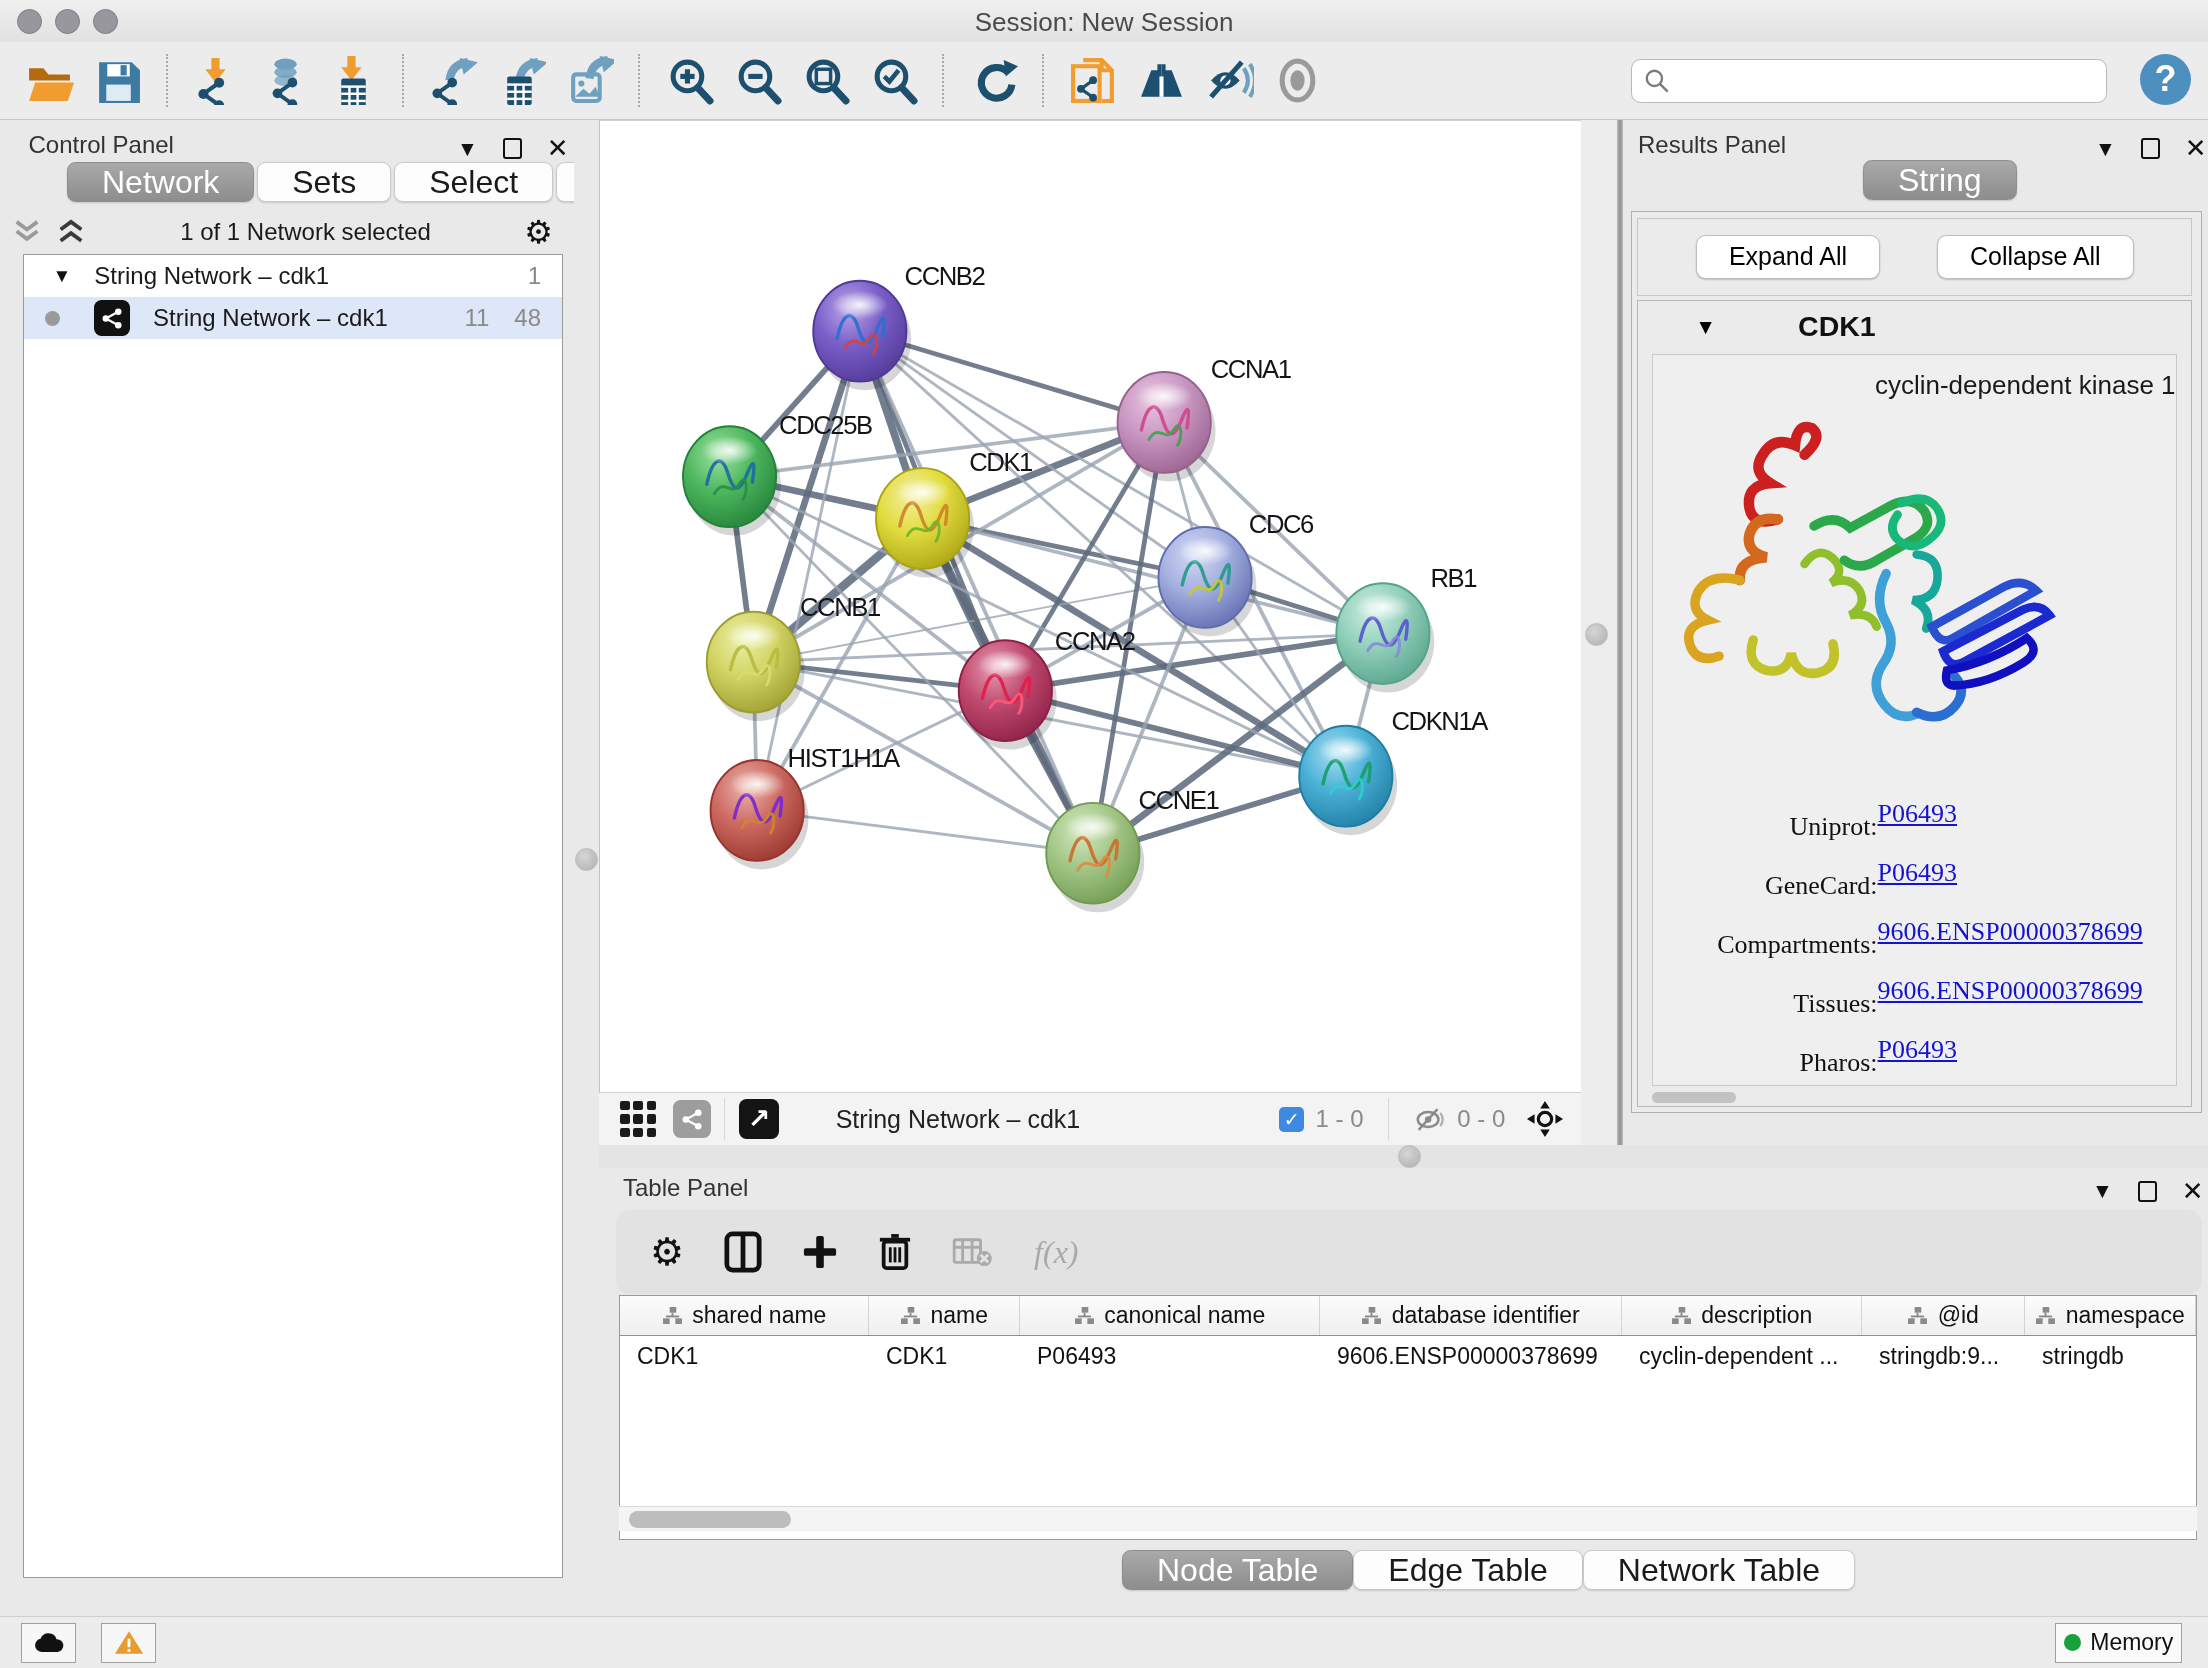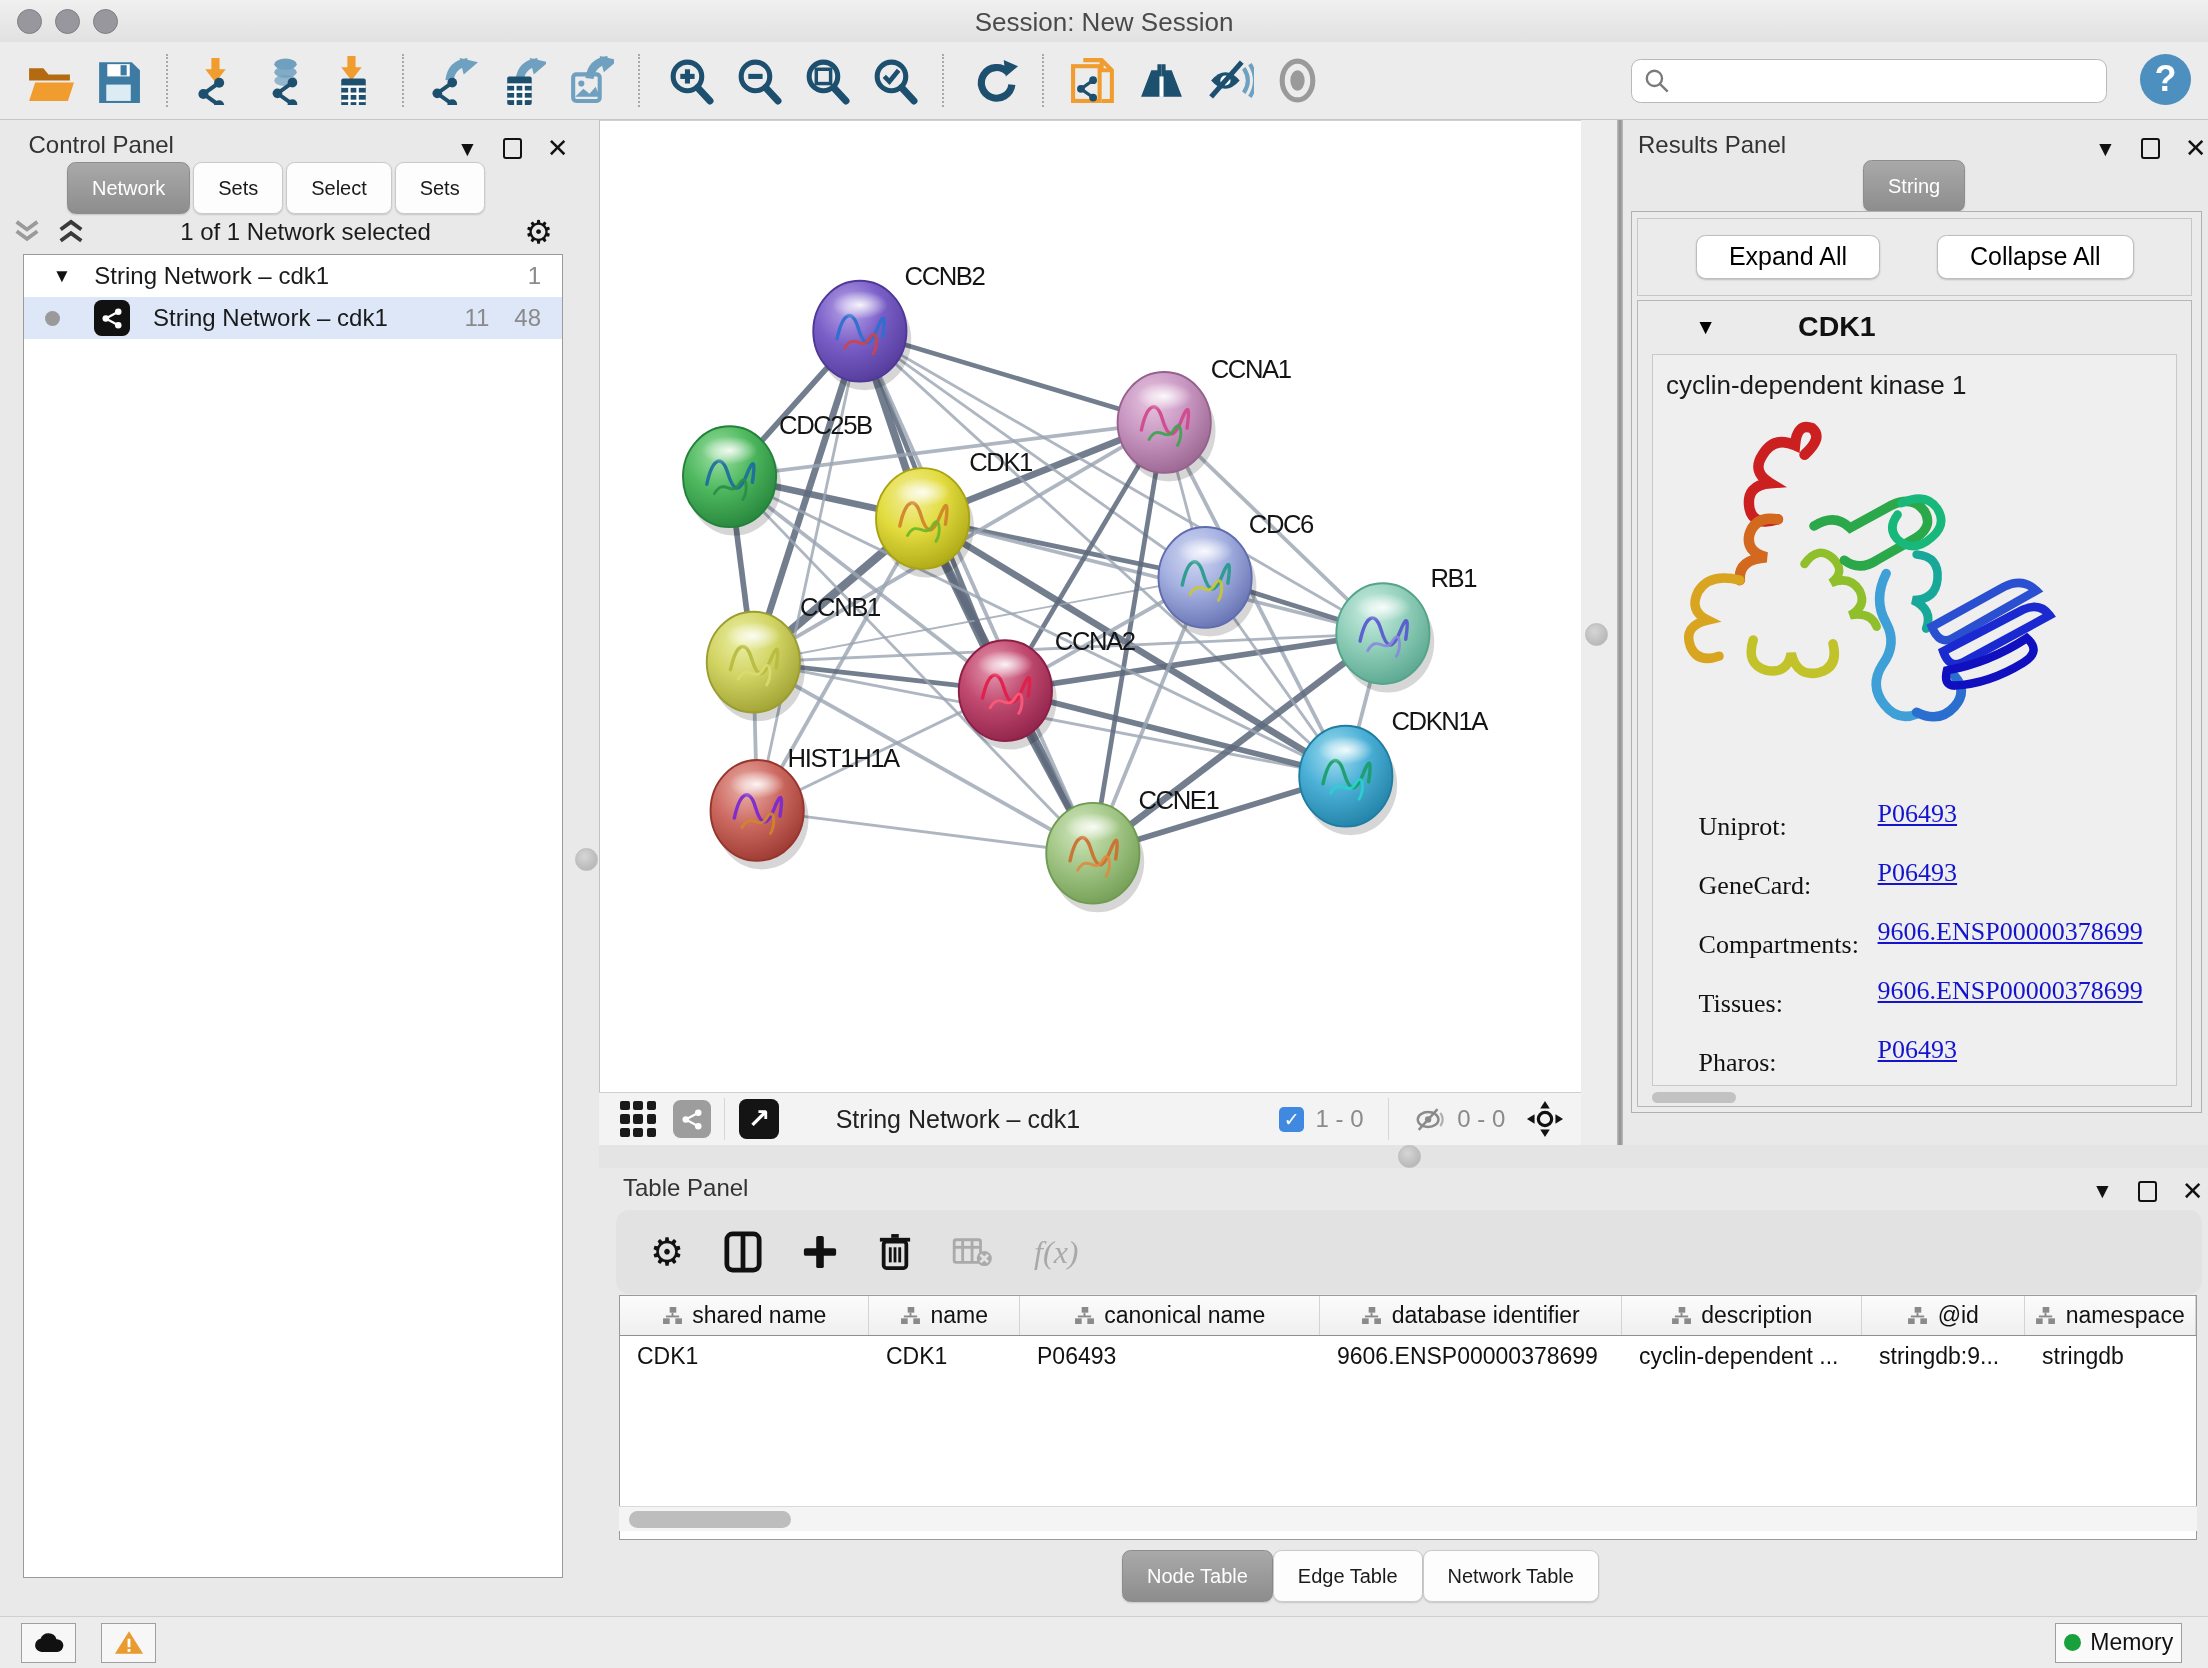--- a/index.html
+++ b/index.html
@@ -26,22 +26,22 @@
   .search-wrap input { border:none; outline:none; font-size:23px; width:409px; background:transparent; }
   .help-btn { position:absolute; left:2140px; top:54px; width:51px; height:51px; border-radius:50%;
     background:#4d8fbe; color:#fff; font-size:36px; font-weight:bold; text-align:center; line-height:49px; cursor:pointer; }
 
   
   .panel-title { font-size:24px; color:#333; }
   .ph-icons { position:absolute; display:flex; align-items:center; gap:25px; }
   .ph-caret { font-size:21px; color:#111; }
   .ph-float { width:19px; height:21px; border:2.9px solid #111; border-radius:2.9px; }
   .ph-close { font-size:26px; font-weight:bold; color:#111; }
-  .tab { height:52px; padding:0 24px; background:#fdfdfd; border:1px solid #c9c9c9; border-radius:8.6px;
-    font-size:20px; color:#1a1a1a; display:flex; align-items:center; justify-content:center; cursor:pointer;
+  .tab { height:40px; padding:0 34px; background:#fdfdfd; border:1px solid #c9c9c9; border-radius:8.6px;
+    font-size:32px; color:#1a1a1a; display:flex; align-items:center; justify-content:center; cursor:pointer;
     box-shadow:0 1px 1.9px rgba(0,0,0,0.15); }
   .tab.selected { background:linear-gradient(#a9a9a9,#8d8d8d); color:#fff; border-color:#8d8d8d; }
 
   
   .control-panel { position:absolute; left:0; top:120px; width:574px; height:1496px; background:#e9e9e9; }
   .cp-header { position:absolute; left:28.5px; top:11.4px; }
   .cp-hicons { left:457px; top:13.3px; }
   .cp-tabs { position:absolute; left:67px; top:42px; display:flex; gap:2.9px; }
   .cp-status { position:absolute; left:0; top:91px; width:574px; height:42px; display:flex; align-items:center; }
   .chev { width:32px; height:28.5px; margin-left:11.4px; cursor:pointer; }
@@ -84,21 +84,21 @@
   .nt-counts { display:flex; align-items:center; gap:11.4px; margin-right:15px; color:#8a8a8a; font-size:24px; }
   .nt-check { width:25px; height:25px; border-radius:4.8px; background:#3f8ae0; color:#fff; font-size:19px;
     text-align:center; line-height:25px; cursor:pointer; }
   .nt-cross { margin:0 17px 0 5.7px; cursor:pointer; }
 
   
   .results-panel { position:absolute; left:1623px; top:120px; width:586px; height:1025px; background:#e9e9e9; }
   .rp-header { position:absolute; left:15px; top:11.4px; }
   .rp-hicons { left:472px; top:13.3px; }
   .rp-tab { position:absolute; left:240px; top:40px; }
-  .rp-outer { position:absolute; left:7.6px; top:91px; width:571px; height:902px; border:1.9px solid #b0b0b0; background:#ebebeb; }
+  .rp-outer { position:absolute; left:7.6px; top:91px; width:571px; height:902px; border:1.9px solid #b0b0b0; background:#ebebeb;text-align:right; }
   .rp-btnbox { position:absolute; left:5.7px; top:5.7px; width:555px; height:78px; border:1.9px solid #c6c6c6; background:#ebebeb;
     display:flex; align-items:center; justify-content:center; gap:57px; }
   .rp-btn { height:44px; padding:0 32px; background:#fff; border:1px solid #bdbdbd; border-radius:9.5px;
     font-size:25px; display:flex; align-items:center; box-shadow:0 1px 1.9px rgba(0,0,0,0.2); cursor:pointer; }
   .rp-section { position:absolute; left:5.7px; top:88px; width:555px; height:807px; border:1.9px solid #b6b6b6; background:#ebebeb; }
   .rp-sec-head { height:51px; display:flex; align-items:center; }
   .rp-sec-caret { margin-left:57px; font-size:21px; }
   .rp-sec-name { margin-left:82px; font-size:28.5px; font-weight:bold; color:#111; }
   .rp-desc-box { position:absolute; left:13.3px; top:53px; width:525px; height:732px; background:#efefef; border:1.9px solid #c9c9c9; }
   .rp-desc { margin:15px 0 0 13.3px; font-size:26px; color:#1a1a1a; }

